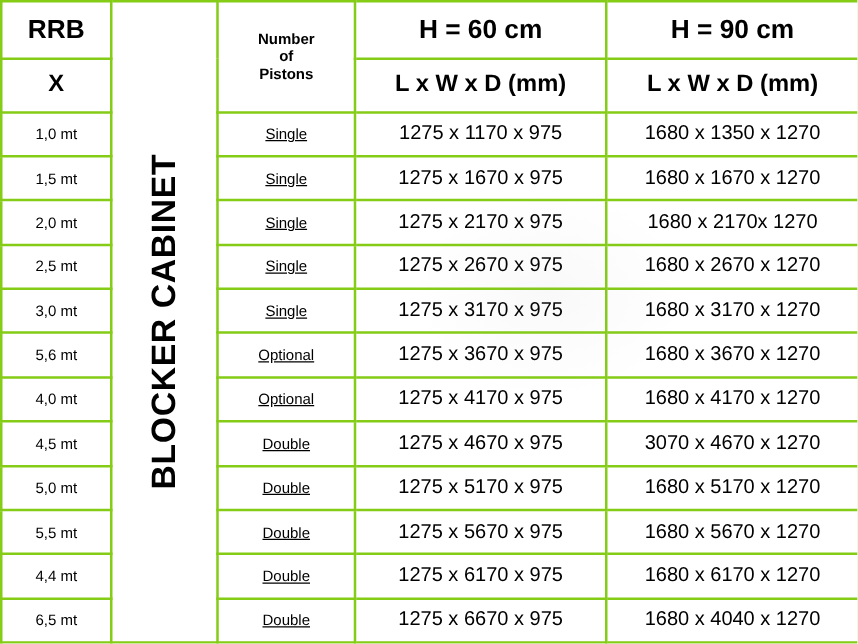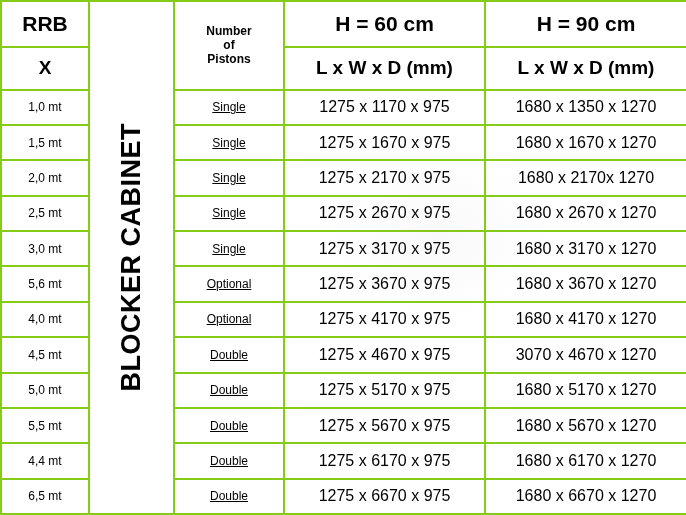--- a/index.html
+++ b/index.html
@@ -196,19 +196,19 @@
         <tr>
           <td class="cell-x">4,4 mt</td>
           <td class="cell-piston">Double</td>
           <td class="cell-dims">1275 x 6170 x 975</td>
           <td class="cell-dims">1680 x 6170 x 1270</td>
         </tr>
         <tr>
           <td class="cell-x">6,5 mt</td>
           <td class="cell-piston">Double</td>
           <td class="cell-dims">1275 x 6670 x 975</td>
-          <td class="cell-dims">1680 x 6670 x 1270</td>
+          <td class="cell-dims">1680 x 4040 x 1270</td>
         </tr>
       </tbody>
   </table>
 
   <div class="watermark"></div>
 </div>
 
 </body></html>

